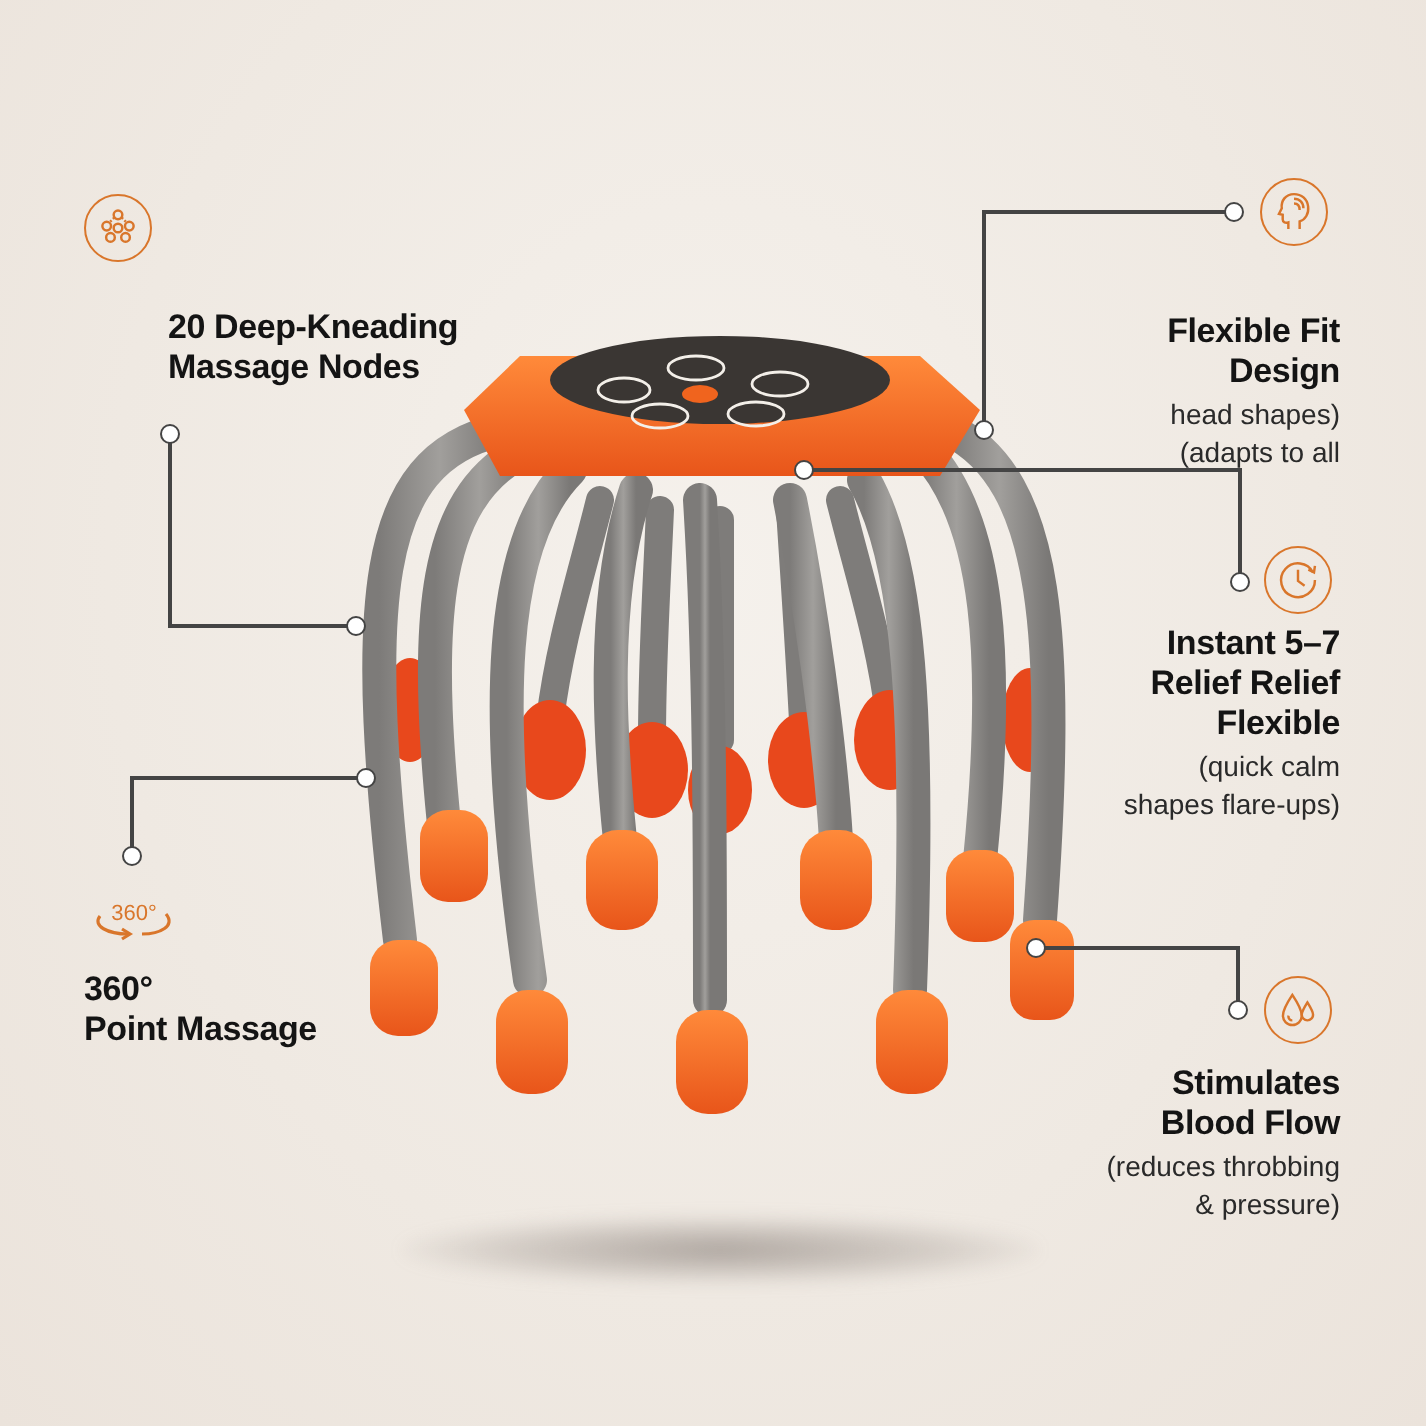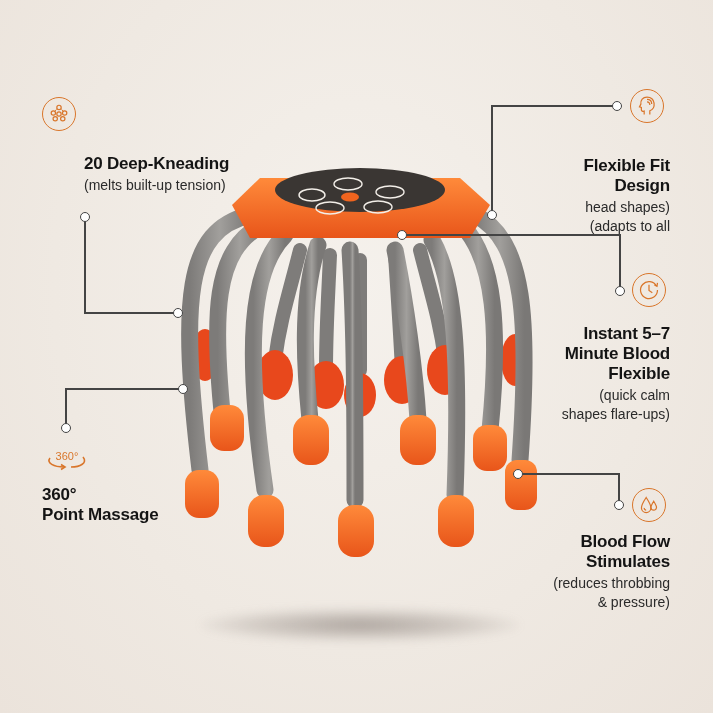--- a/index.html
+++ b/index.html
@@ -154,60 +154,58 @@
     <svg viewBox="0 0 34 34" fill="none" stroke="#d9762b" stroke-width="1.3">
       <path d="M14 9 C10 15 9 18 9 20 A5 5 0 0 0 19 20 C19 18 18 15 14 9 Z"></path>
       <path d="M12 20 A2 2 0 0 0 14 22.5"></path>
       <path d="M22 13 C19.5 17 19 18.5 19 19.5 A3 3 0 0 0 25 19.5 C25 18.5 24.5 17 22 13 Z"></path>
     </svg>
   </div>
 
   <div class="feat" style="left:42px;top:154px;width:220px;margin-left:42px;">
     <div class="title">
       <div>20 Deep-Kneading</div>
-    </div>
-    <div class="sub">
-      <div>(melts built-up tension)</div>
+      <div>Massage Nodes</div>
     </div>
   </div>
 
   <div class="feat right" style="right:43px;top:132px;width:200px;margin-top:24px;">
     <div class="title">
       <div>Flexible Fit</div>
       <div>Design</div>
     </div>
     <div class="sub">
       <div>head shapes)</div>
       <div>(adapts to all</div>
     </div>
   </div>
 
-  <div class="feat right" style="right:43px;top:324px;width:200px;text-align:right;">
+  <div class="feat right" style="right:43px;top:312px;width:200px;text-align:right;">
     <div class="title">
       <div>Instant 5–7</div>
-      <div>Minute Blood</div>
+      <div>Relief Relief</div>
       <div>Flexible</div>
     </div>
     <div class="sub">
       <div>(quick calm</div>
       <div>shapes flare-ups)</div>
     </div>
   </div>
 
   <div class="feat" style="left:42px;top:485px;width:200px;">
     <div class="title">
       <div>360°</div>
       <div>Point Massage</div>
     </div>
   </div>
 
   <div class="feat right" style="right:43px;top:532px;width:200px;">
     <div class="title">
+      <div>Stimulates</div>
       <div>Blood Flow</div>
-      <div>Stimulates</div>
     </div>
     <div class="sub">
       <div>(reduces throbbing</div>
       <div>&amp; pressure)</div>
     </div>
   </div>
 
 </div>
 
 </body></html>

